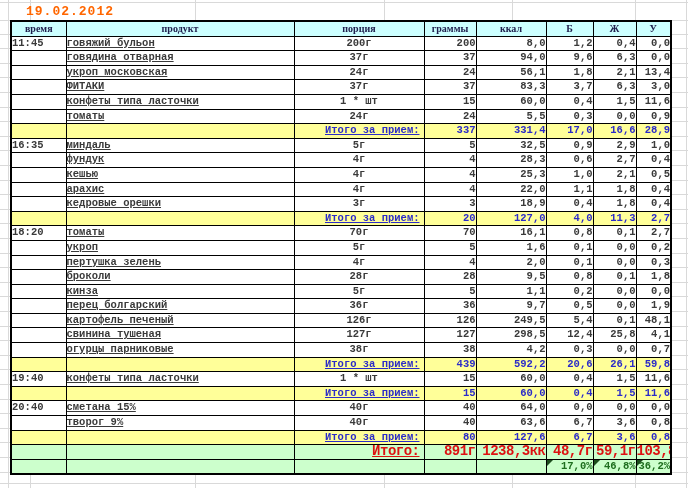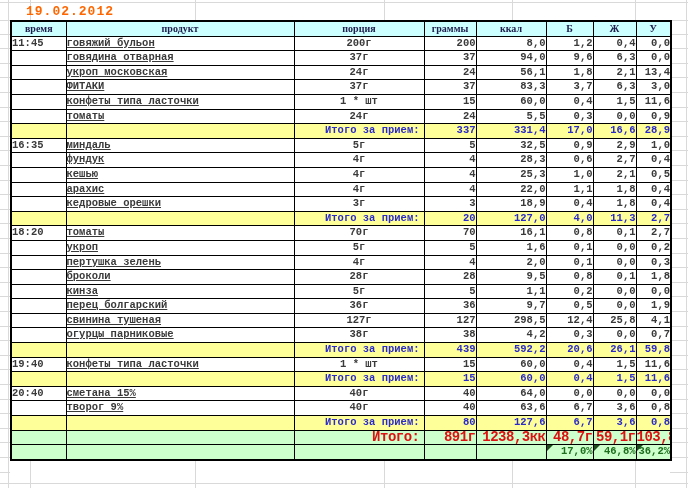--- a/index.html
+++ b/index.html
@@ -41,21 +41,21 @@
     position:relative;
   }
   .diary th{
     background:var(--header_bg,#CCFFFF);
     color:#20204e;text-align:center;font-size:10px;font-family:Liberation Serif, serif;
   }
   .col-time{text-align:left;padding-right:6px;}
   .col-product{text-align:left;padding-left:6px;text-decoration:underline;}
   .col-portion{text-align:center;padding-left:12px;}
   .col-grams,.col-kcal,.col-protein,.col-fat,.col-carbs{text-align:right;padding-right:5px;}
-  td.label-cell{text-align:right;padding-right:4px;padding-left:0;}
+  td.label-cell{text-align:right;padding-right:4px;padding-left:0;text-decoration:underline;}
 
   tr.row-item td{background:#ffffff;}
   tr.row-subtotal td{background:var(--subtotal_bg,#FFFF99);color:var(--subtotal_text,#2B2BC8);}
   tr.row-grand td{background:var(--total_bg,#CCFFCC);color:var(--grand_text,#DD1111);
     font-size:14px;letter-spacing:-0.5px;}
   tr.row-percent td{background:var(--total_bg,#CCFFCC);color:var(--percent_text,#1E6E1E);}
 
   .tri{
     position:absolute;top:0;left:0;width:0;height:0;
     border-top:6px solid #1d4d1d;border-right:6px solid transparent;
@@ -290,20 +290,30 @@
           <td class="col-product">перец болгарский</td>
           <td class="col-portion">36г</td>
           <td class="col-grams">36</td>
           <td class="col-kcal">9,7</td>
           <td class="col-protein">0,5</td>
           <td class="col-fat">0,0</td>
           <td class="col-carbs">1,9</td>
         </tr>
         <tr class="row-item">
           <td class="col-time"></td>
+          <td class="col-product">картофель печеный</td>
+          <td class="col-portion">126г</td>
+          <td class="col-grams">126</td>
+          <td class="col-kcal">249,5</td>
+          <td class="col-protein">5,4</td>
+          <td class="col-fat">0,1</td>
+          <td class="col-carbs">48,1</td>
+        </tr>
+        <tr class="row-item">
+          <td class="col-time"></td>
           <td class="col-product">свинина тушеная</td>
           <td class="col-portion">127г</td>
           <td class="col-grams">127</td>
           <td class="col-kcal">298,5</td>
           <td class="col-protein">12,4</td>
           <td class="col-fat">25,8</td>
           <td class="col-carbs">4,1</td>
         </tr>
         <tr class="row-item">
           <td class="col-time"></td>

